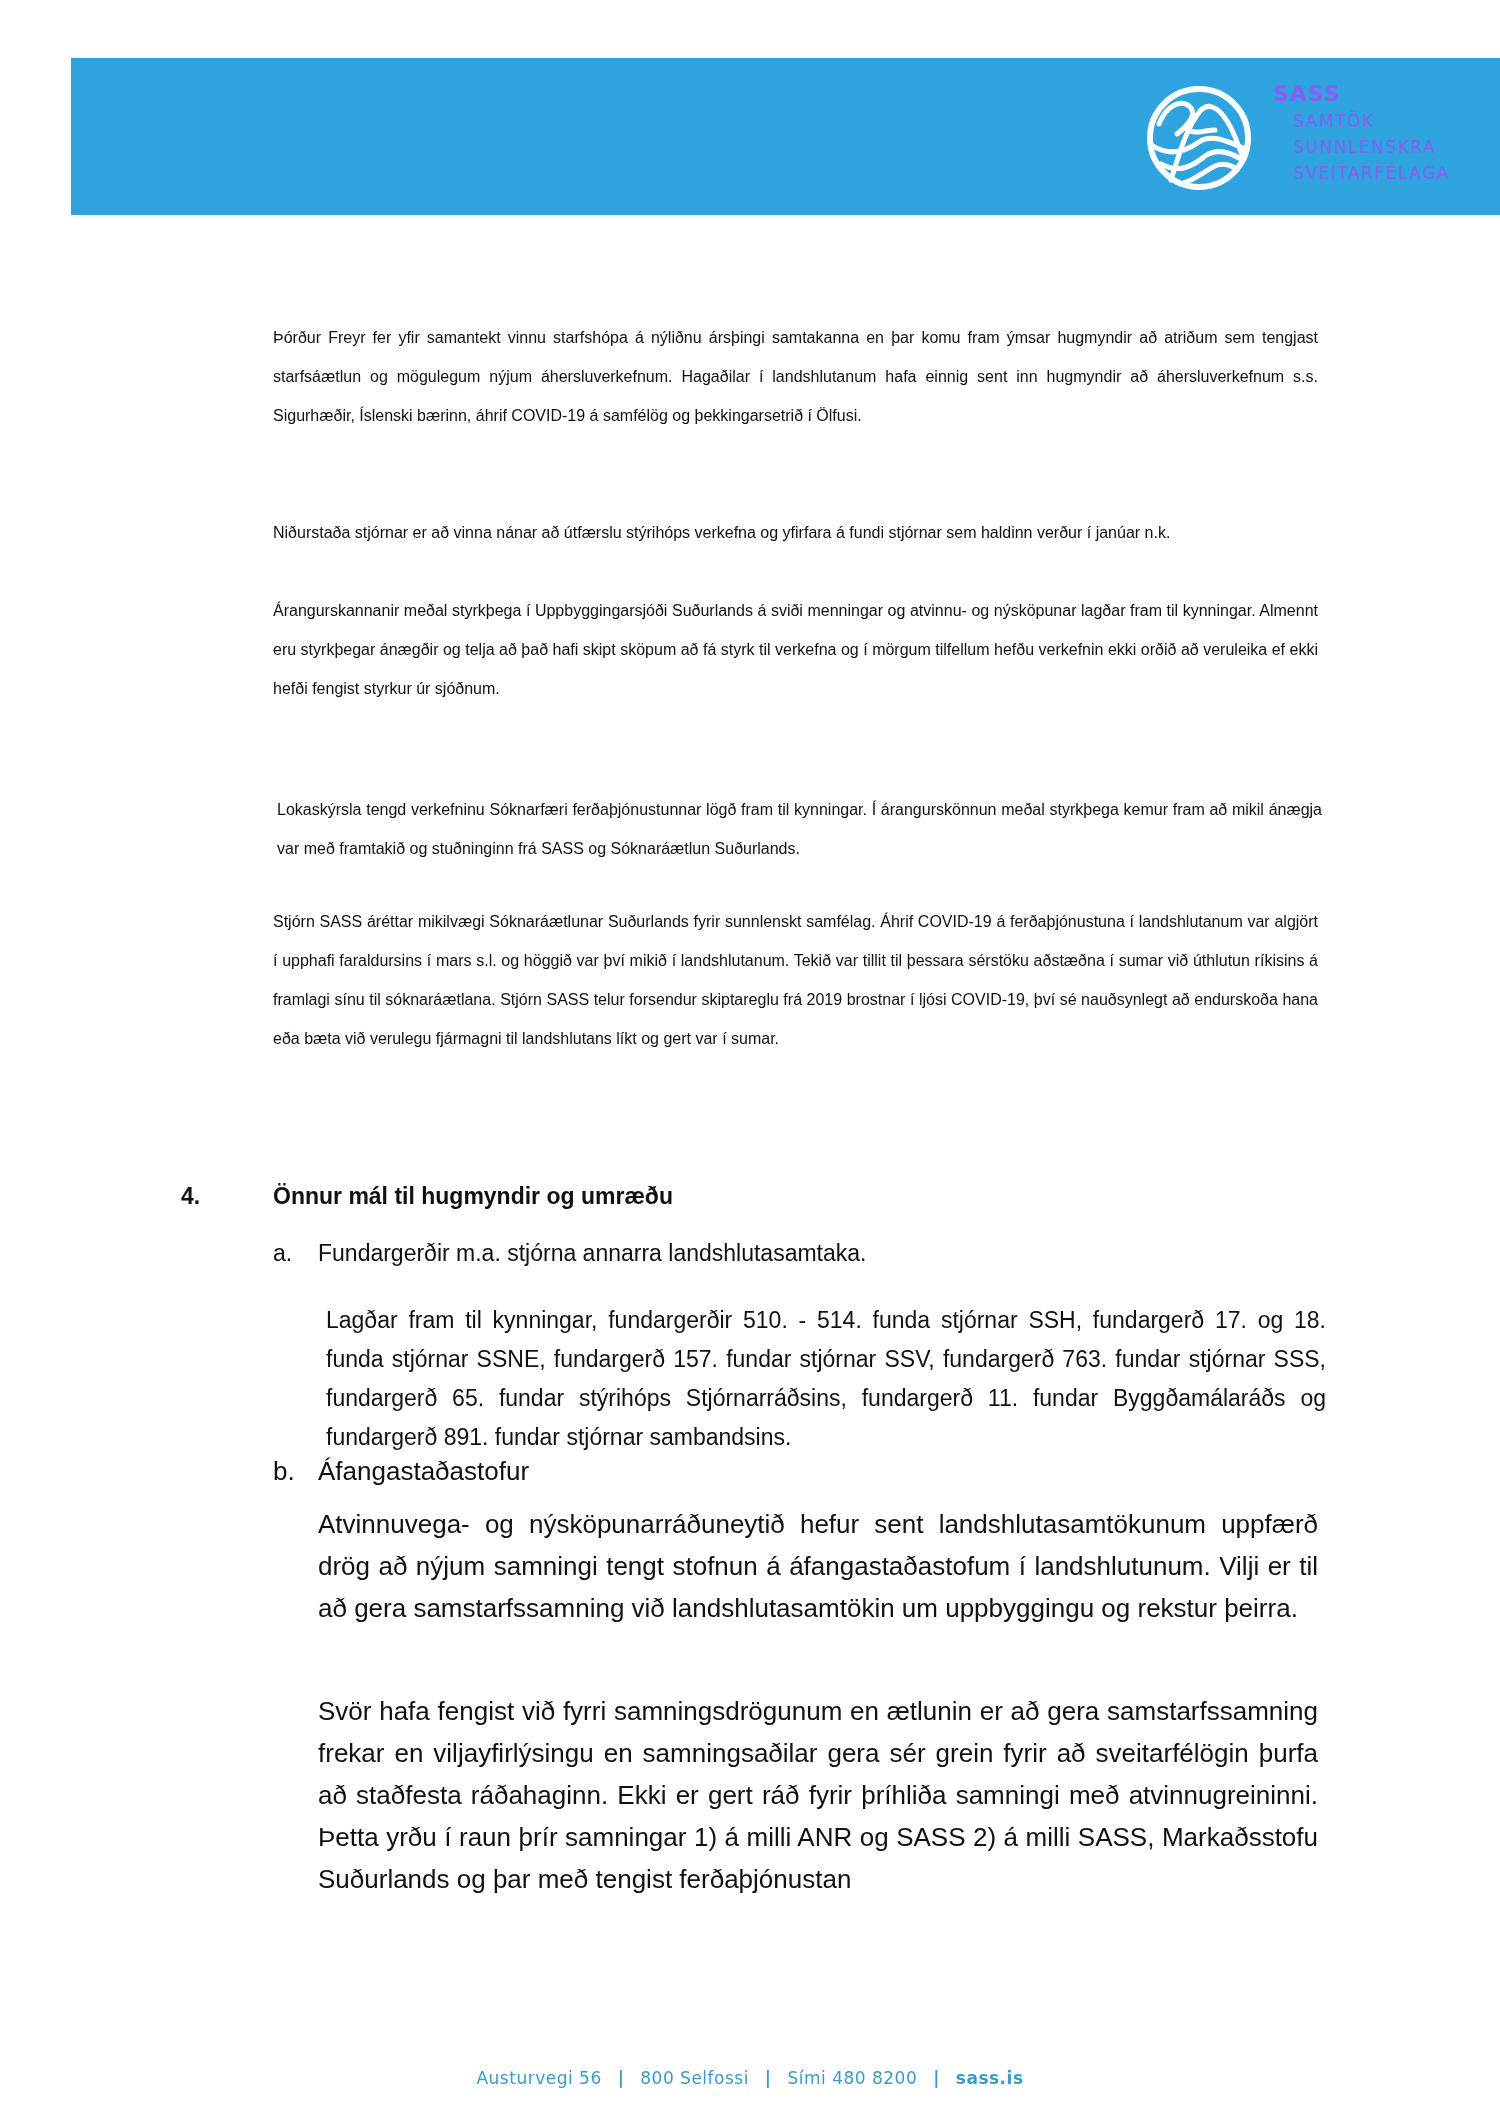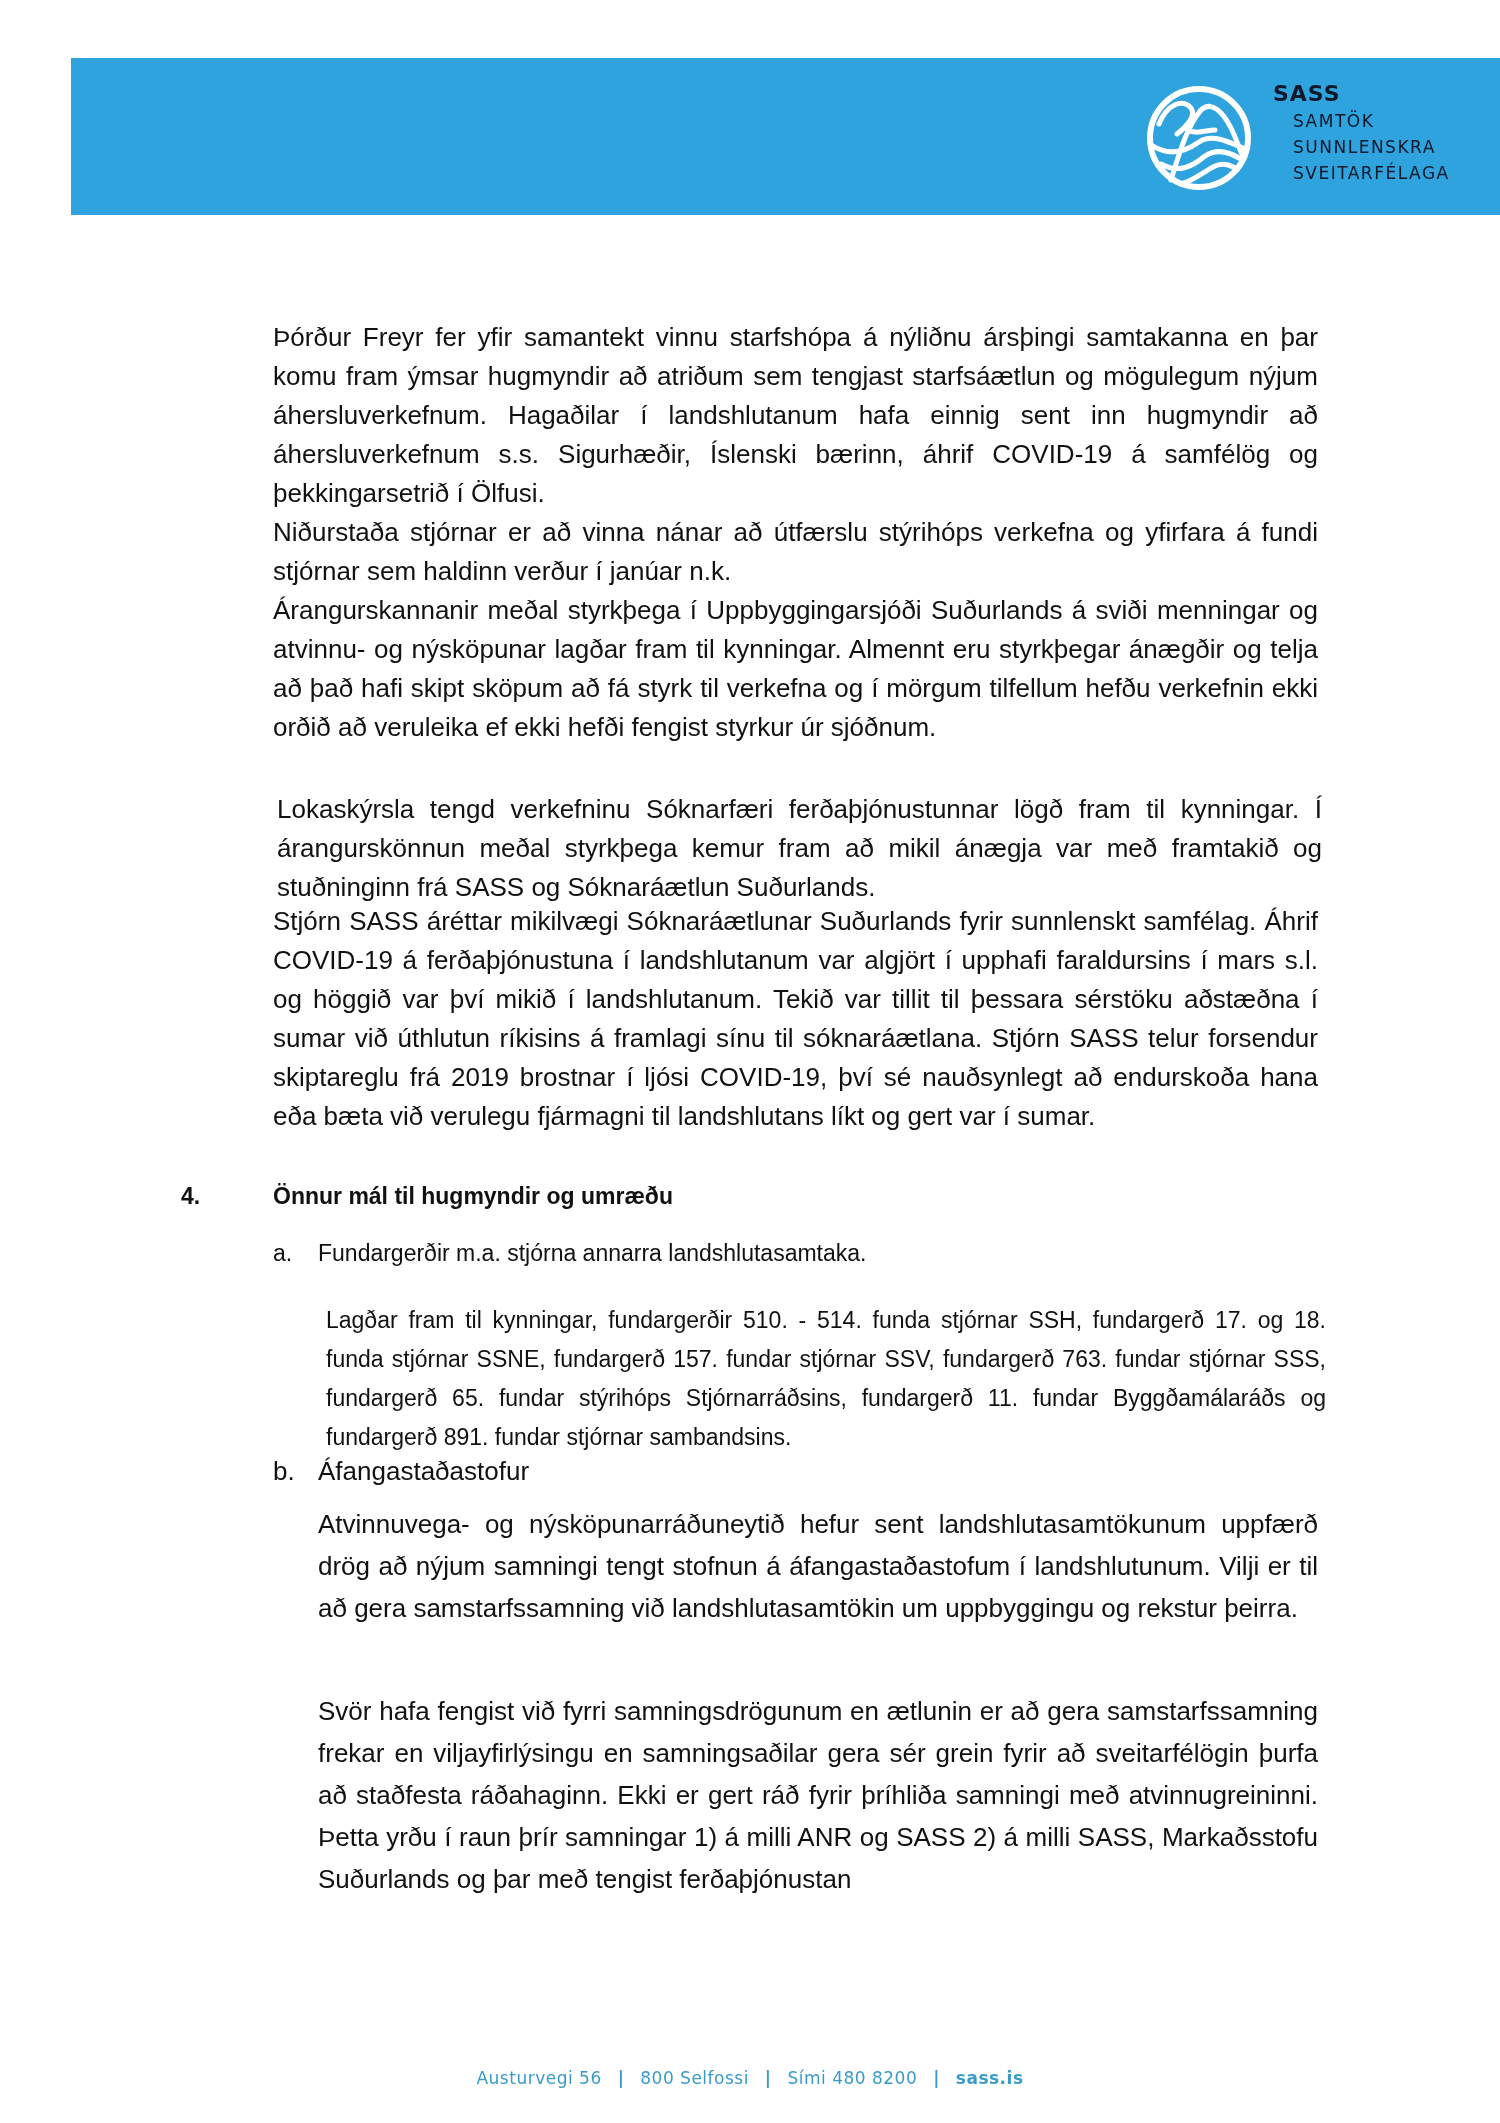--- a/index.html
+++ b/index.html
@@ -1,25 +1,25 @@
 <!DOCTYPE html>
 <html><head>
   <meta charset="utf-8">
   <style>
     html, body { margin: 0; padding: 0; background: #ffffff; }
     body { width: 1500px; height: 2123px; position: relative; overflow: hidden;
            font-family: "Liberation Sans", sans-serif; color: #111; }
     .banner { position: absolute; left: 71px; top: 58px; width: 1429px; height: 157px;
               background: #2EA3DD; }
     .logo-circle { position: absolute; left: 1145px; top: 84px; width: 108px; height: 108px; }
-    .logo-text { position: absolute; left: 1273px; top: 80px; color: #0f172a;
+    .logo-text { position: absolute; left: 1273px; top: 80px; color: #8b5cf6;
                  font-family: "DejaVu Sans", sans-serif; }
     .logo-text .brand { font-weight: bold; font-size: 22px; letter-spacing: 1px; line-height: 28px; }
     .logo-text .line { font-size: 17px; letter-spacing: 1.5px; line-height: 26px; margin-left: 20px; }
-    .p-block { position: absolute; left: 273px; width: 1045px; font-size: 26px; line-height: 39px;
+    .p-block { position: absolute; left: 273px; width: 1045px; font-size: 16px; line-height: 39px;
                text-align: justify; }
 
     .section-num { position: absolute; left: 181px; top: 1183px; font-weight: bold; font-size: 23px; }
     .section-title { position: absolute; left: 273px; top: 1183px; font-weight: bold; font-size: 23px; }
 
     .item-letter { position: absolute; left: 273px; font-size: 23px; }
     .item-title { position: absolute; left: 318px; font-size: 23px; }
 
     .sub-para { position: absolute; left: 318px; width: 1000px; font-size: 23px; line-height: 39px;
                 text-align: justify; margin: 8px; }

